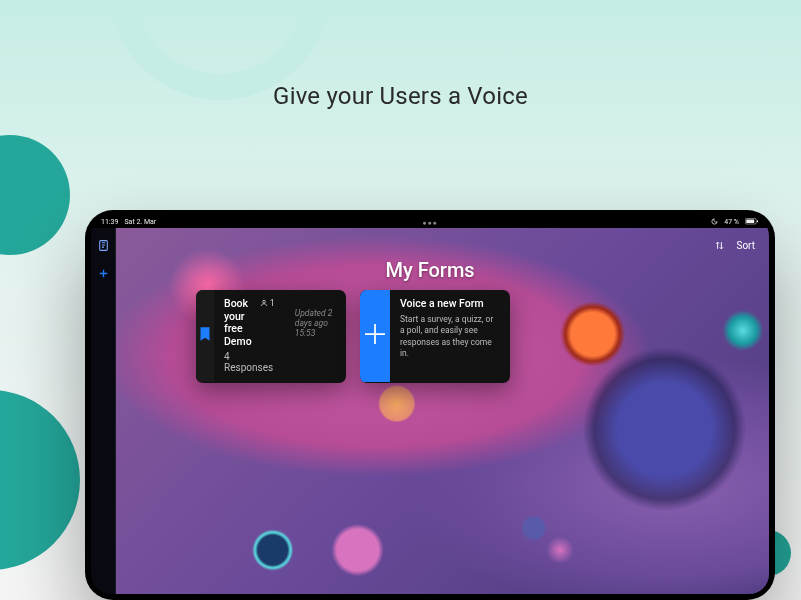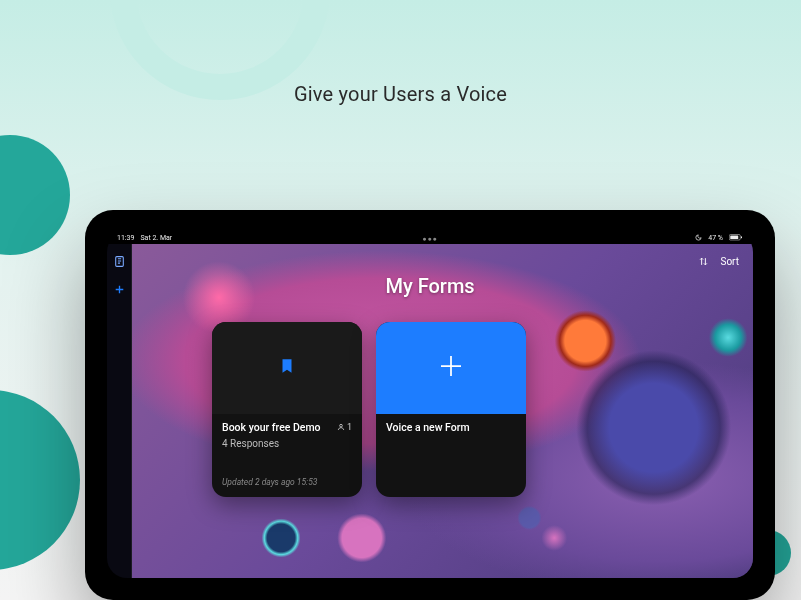--- a/index.html
+++ b/index.html
@@ -17,37 +17,37 @@
   .c2 { width: 120px; height: 120px; background: #24a79a; left: -50px; top: 135px; }
   .c3 { width: 180px; height: 180px; background: #24a79a; left: -100px; top: 390px; }
   .c4 { width: 46px; height: 46px; background: #24a79a; right: 10px; top: 530px; }
   .c5 { width: 16px; height: 16px; background: #24a79a; right: 64px; top: 560px; }
 
   .hero-title {
     position: absolute;
     top: 82px;
     left: 0; right: 0;
     text-align: center;
-    font-size: 20px;
+    font-size: 24px;
     font-weight: 400;
     color: #2a2a2a;
     letter-spacing: 0.2px;
   }
 
   
   .tablet {
     position: absolute;
     left: 85px;
     top: 210px;
     width: 690px;
     height: 390px;
     background: #000;
     border-radius: 28px;
     box-shadow: 0 40px 80px rgba(0,0,0,0.35);
-    padding: 22px;
+    padding: 6px;
   }
   .screen {
     width: 100%;
     height: 100%;
     border-radius: 20px;
     overflow: hidden;
     position: relative;
     background: #000;
   }
 
@@ -135,27 +135,25 @@
   .cards {
     position: absolute;
     top: 74px;
     left: 105px;
     display: flex;
     gap: 14px;
     z-index: 6;
   }
   .card {
     width: 150px;
-    border-radius: 14px;
+    border-radius: 7px;
     overflow: hidden;
     background: #121212;
     box-shadow: 0 8px 24px rgba(0,0,0,0.4);
     display: flex;
-    flex-direction: column;
-    margin-top: 16px;
   }
   .card-top {
     height: 92px;
     display: flex;
     align-items: center;
     justify-content: center;
     background: #1a1a1a;
   }
   .card.new .card-top { background: #1d7dff; }
   .card-body {
@@ -266,19 +264,20 @@
       <div class="card new">
         <div class="card-top">
           <span>
             <svg width="30" height="30" viewBox="0 0 24 24" fill="none" stroke="#fff" stroke-width="1.4">
                 <path d="M12 4v16M4 12h16"></path>
               </svg>
           </span>
         </div>
         <div class="card-body">
           <div class="card-title">Voice a new Form</div>
+          <div class="card-desc">Start a survey, a quizz, or a poll, and easily see responses as they come in.</div>
         </div>
       </div>
 
     </div>
 
   </div>
 </div>
 
 </body></html>

